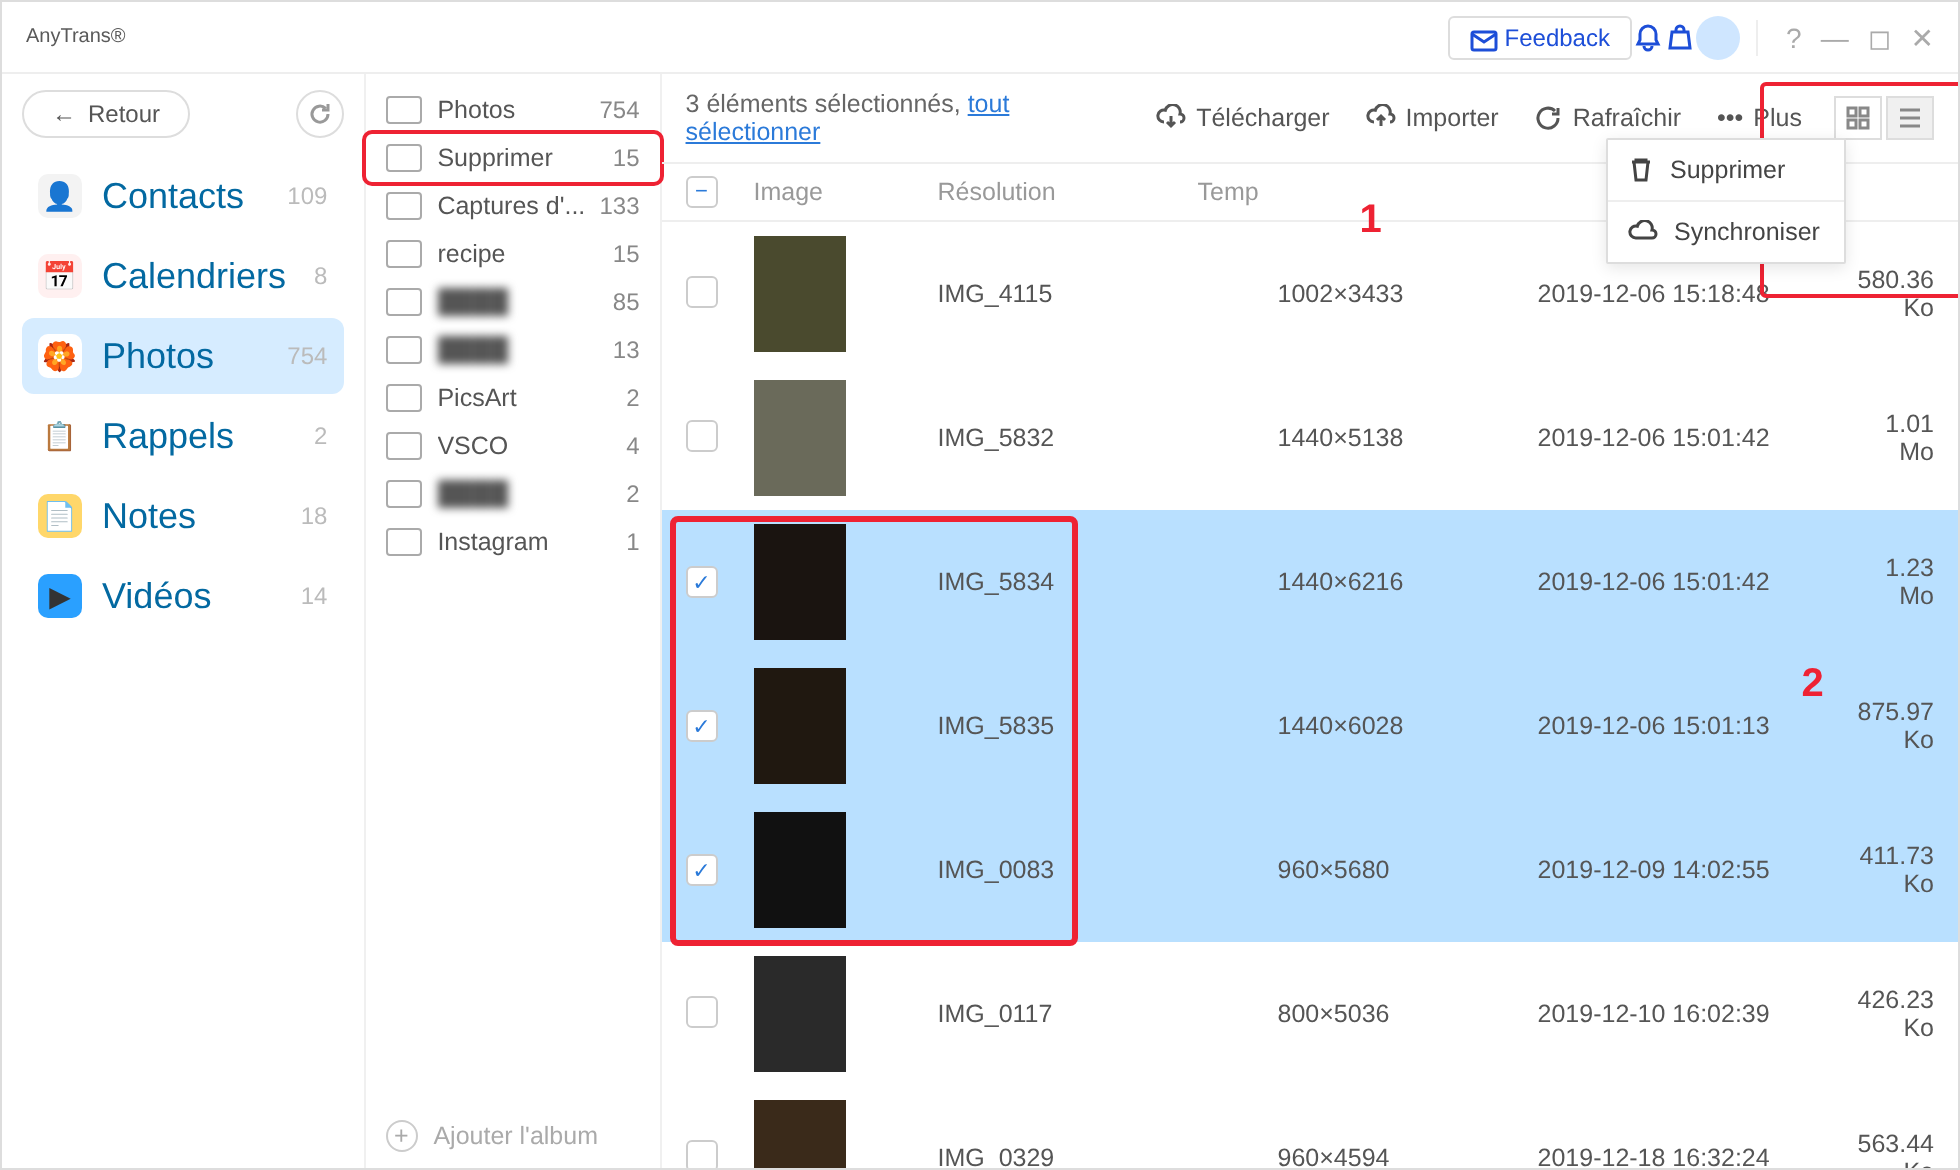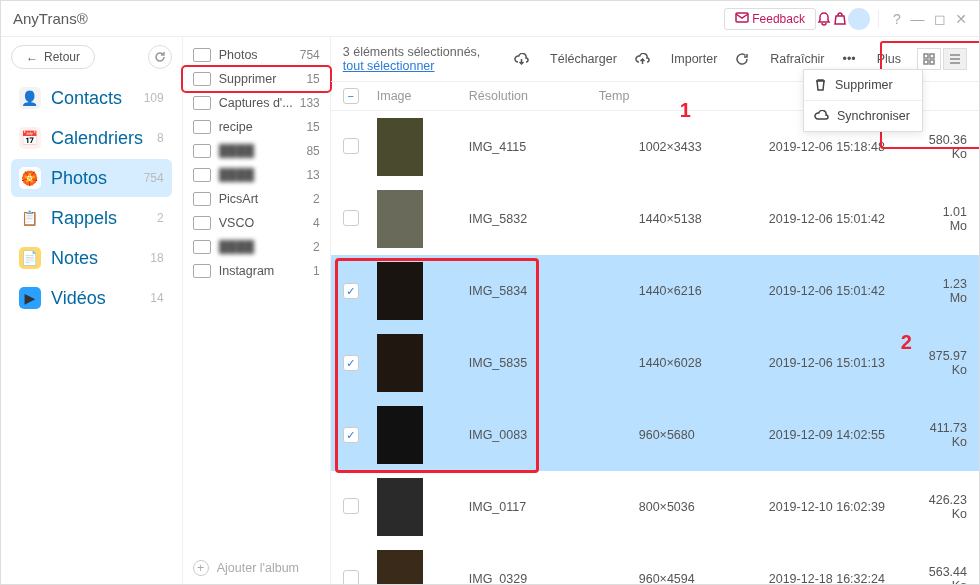--- a/index.html
+++ b/index.html
@@ -1,22 +1,22 @@
 <!DOCTYPE html>
 <html><head>
 <meta charset="utf-8">
 <style>
 * { margin: 0; padding: 0; box-sizing: border-box; font-family: -apple-system, "Segoe UI", sans-serif; }
 body { width: 980px; height: 585px; background: #fff; overflow: hidden; font-size: 13px; color: #333; border: 1px solid #ddd; }
 
 
 .titlebar { height: 36px; display: flex; align-items: center; padding: 0 12px; border-bottom: 1px solid #eee; }
-.titlebar .brand { font-size: 15px; color: #5a5a5a; }
+.titlebar .brand { font-size: 10px; color: #5a5a5a; }
 .titlebar .spacer { flex: 1; }
-.titlebar .tb-btn { margin-left: 0; color: #be185d; display: flex; align-items: flex-start; cursor: pointer; }
+.titlebar .tb-btn { margin-left: 0; color: #1d4ed8; display: flex; align-items: flex-end; cursor: pointer; }
 .feedback { border: 1px solid #ddd; border-radius: 3px; padding: 3px 10px; font-size: 12px; color: #777; }
 .avatar { width: 22px; height: 22px; border-radius: 50%; background: #cfe6ff; }
 .winbtns span { margin-left: 6px; color: #aaa; font-size: 14px; }
 .divider { width: 1px; height: 18px; background: #eee; margin: 0 8px; }
 
 
 .main { display: flex; height: 549px; }
 
 
 .leftnav { width: 186px; border-right: 1px solid #f0f0f0; padding: 8px 10px; }
@@ -40,21 +40,21 @@
 .blurred { filter: blur(2px); color: #bbb; }
 .addalbum { position: absolute; bottom: 10px; left: 10px; display: flex; align-items: center; gap: 8px; color: #aaa; font-size: 12.5px; cursor: pointer; }
 .addalbum .plus { width: 16px; height: 16px; border: 1px solid #ccc; border-radius: 50%; display: flex; align-items: center; justify-content: center; }
 
 
 .content { flex: 1; display: flex; flex-direction: column; position: relative; }
 .toolbar { display: flex; align-items: center; padding: 8px 12px; font-size: 12.5px; }
 .selinfo { color: #666; }
 .selinfo a { color: #2b7ad9; text-decoration: underline; cursor: pointer; }
 .toolbar .spacer { flex: 1; }
-.toolbtn { display: flex; align-items: flex-end; gap: 21px; margin-left: 18px; color: #555; cursor: pointer; font-size: 12.5px; }
+.toolbtn { display: flex; align-items: flex-start; gap: 5px; margin-left: 18px; color: #555; cursor: pointer; font-size: 12.5px; }
 .viewtoggle { margin-left: 16px; display: flex; gap: 2px; }
 .viewtoggle span { width: 24px; height: 22px; border: 1px solid #ddd; display: flex; align-items: center; justify-content: center; color: #888; cursor: pointer; }
 .viewtoggle span.active { background: #f0f0f0; }
 
 
 .hl-toolbar { position: absolute; border: 2px solid #e23; border-radius: 3px; top: 4px; left: 549px; width: 330px; height: 108px; pointer-events: none; z-index: 5; }
 
 
 .dropdown { position: absolute; top: 32px; right: 56px; width: 120px; background: #fff; border: 1px solid #ddd; border-radius: 1px; box-shadow: 0 2px 8px rgba(0,0,0,0.1); z-index: 10; }
 .dropdown .ditem { display: flex; align-items: center; gap: 8px; padding: 8px 10px; font-size: 12.5px; color: #444; cursor: pointer; }

